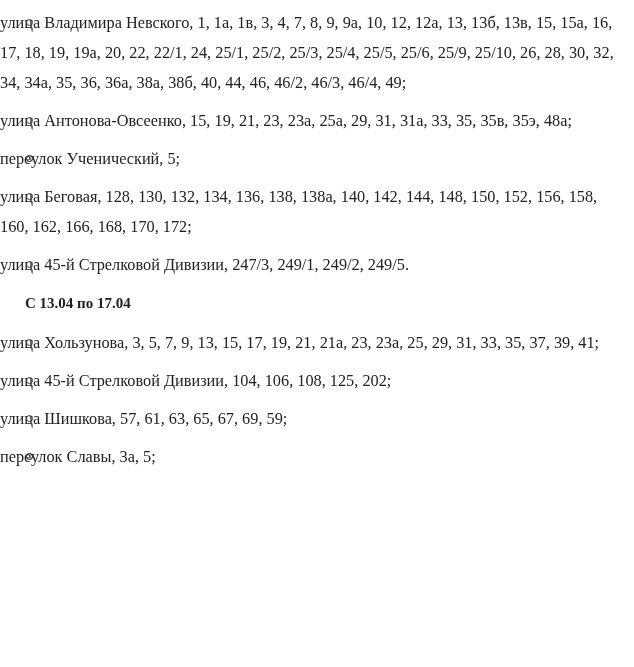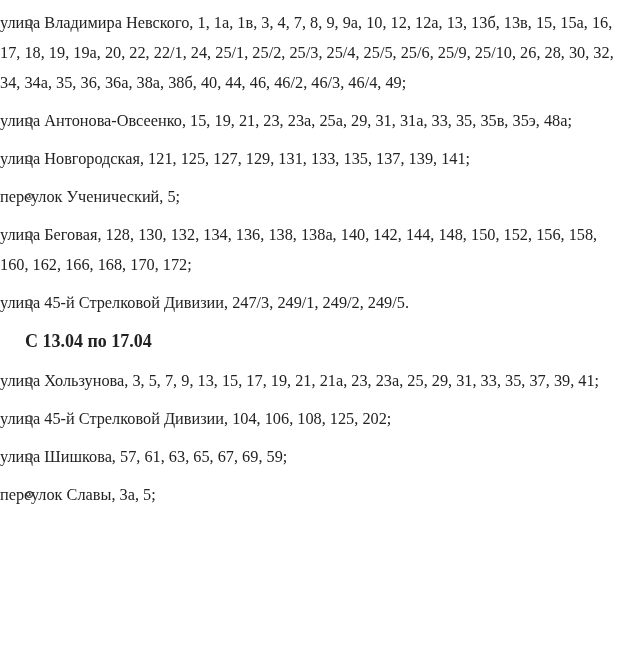--- a/index.html
+++ b/index.html
@@ -40,21 +40,21 @@
     border: 1.5px solid #3f3f3f;
     border-radius: 50%;
     background: transparent;
     display: inline-block;
   }
   .date-heading {
     margin: 4px 0 10px 0;
     padding-left: 25px;
     font-weight: bold;
     line-height: 30px;
-    font-size: 18px;
+    font-size: 15px;
     color: #222222;
   }
   .txt {
     display: inline;
   }
 </style>
 </head>
 <body>
 
 <main class="article">
@@ -63,21 +63,20 @@
     <li>
       <span class="bullet"></span>
       <span class="txt">улица Владимира Невского, 1, 1а, 1в, 3, 4, 7, 8, 9, 9а, 10, 12, 12а, 13, 13б, 13в, 15, 15а, 16, 17, 18, 19, 19а, 20, 22, 22/1, 24, 25/1, 25/2, 25/3, 25/4, 25/5, 25/6, 25/9, 25/10, 26, 28, 30, 32, 34, 34а, 35, 36, 36а, 38а, 38б, 40, 44, 46, 46/2, 46/3, 46/4, 49;</span>
     </li>
     <li>
       <span class="bullet"></span>
       <span class="txt">улица Антонова-Овсеенко, 15, 19, 21, 23, 23а, 25а, 29, 31, 31а, 33, 35, 35в, 35э, 48а;</span>
     </li>
     <li>
       <span class="bullet"></span>
-      <span class="txt">улица Новгородская, 121, 125, 127, 129, 131, 133, 135, 137, 139, 141;</span>
     </li>
     <li>
       <span class="bullet"></span>
       <span class="txt">переулок Ученический, 5;</span>
     </li>
     <li>
       <span class="bullet"></span>
       <span class="txt">улица Беговая, 128, 130, 132, 134, 136, 138, 138а, 140, 142, 144, 148, 150, 152, 156, 158, 160, 162, 166, 168, 170, 172;</span>
     </li>
     <li>

